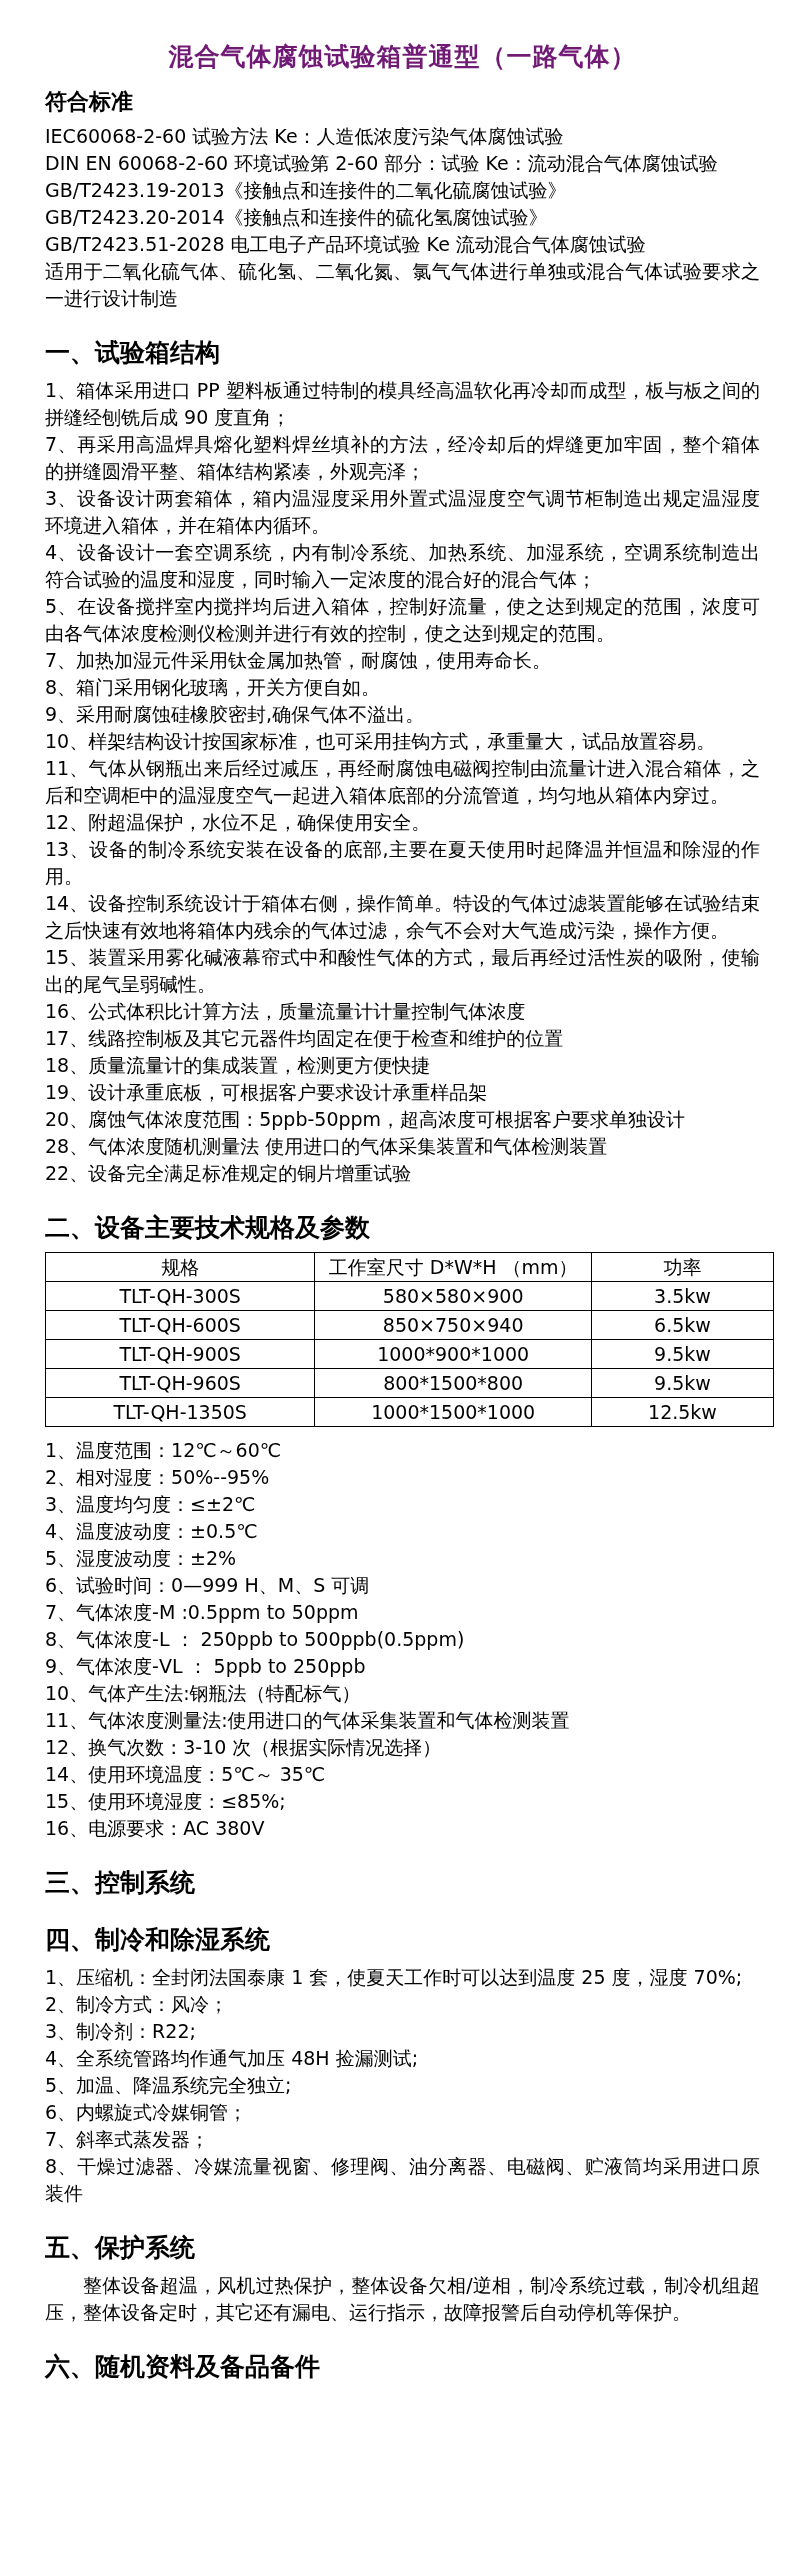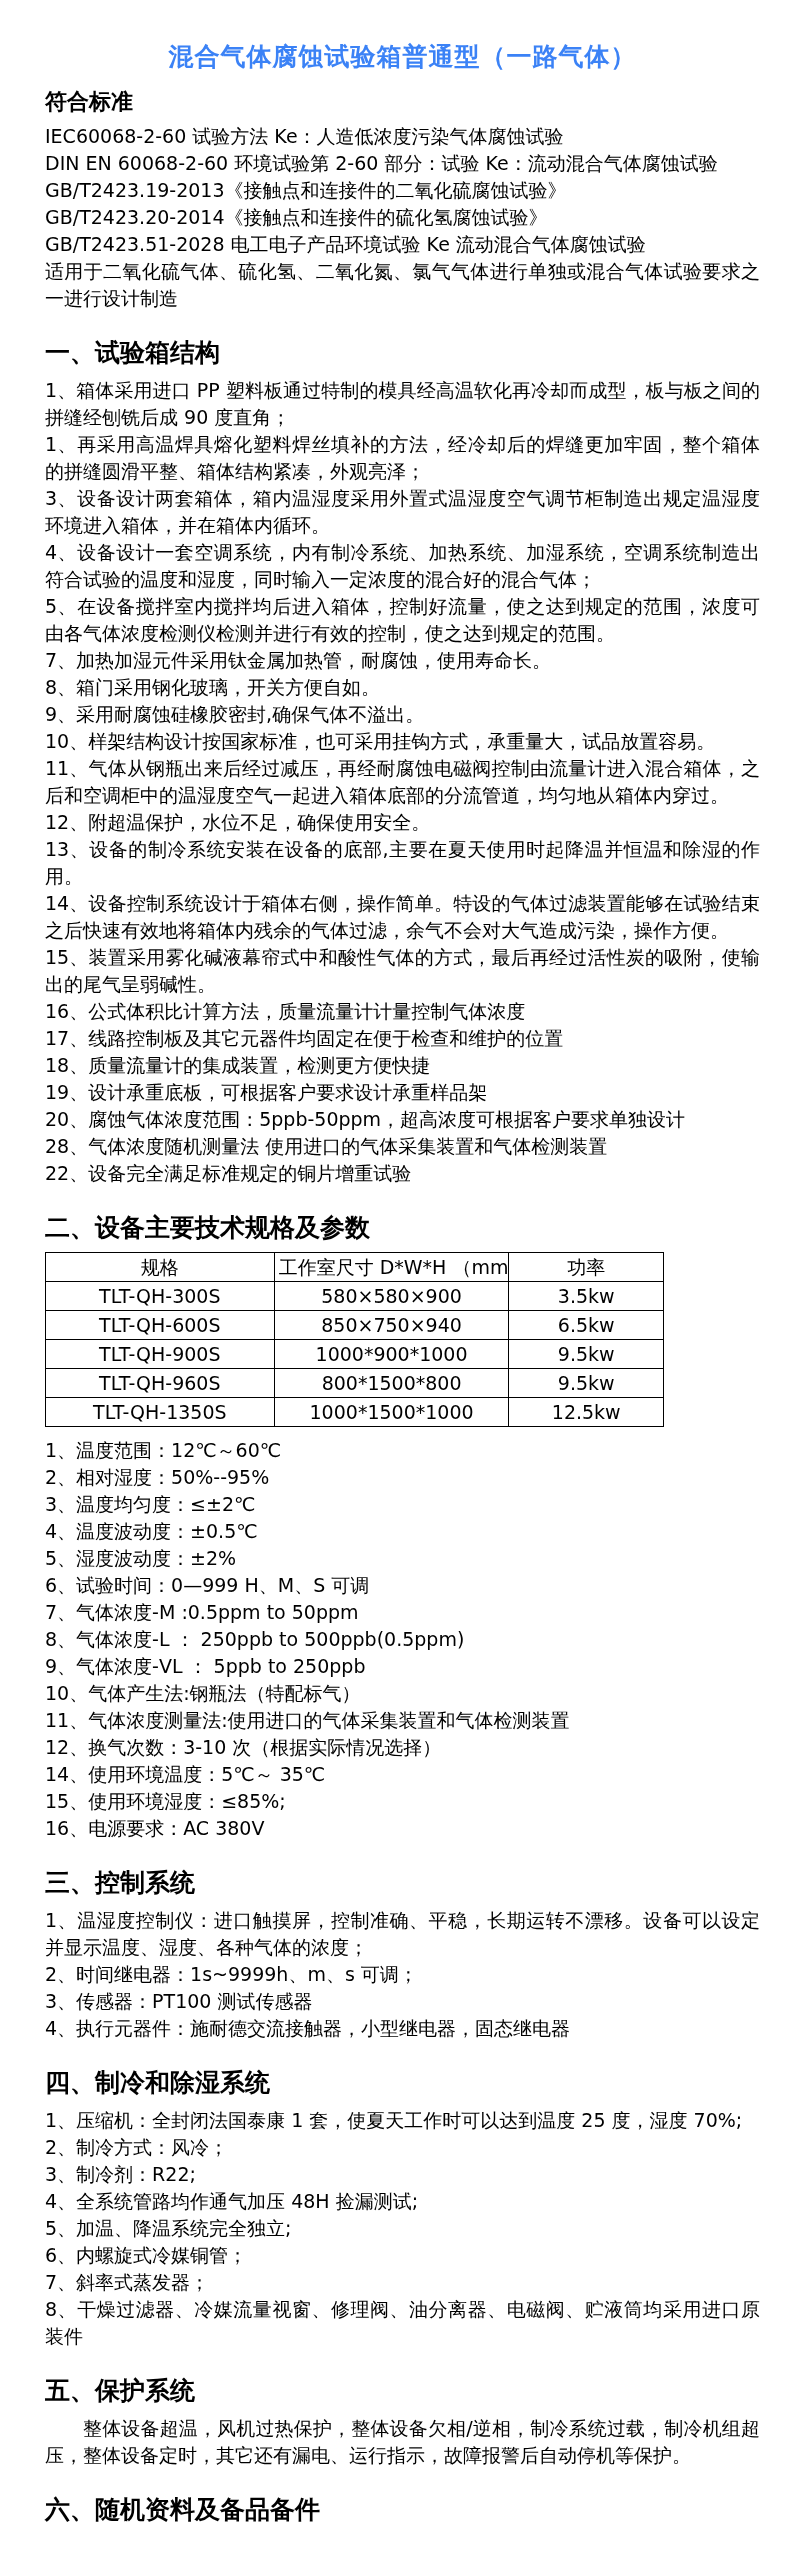--- a/index.html
+++ b/index.html
@@ -31,21 +31,21 @@
   }
   .sec-heading {
     font-size: 25px;
     font-weight: bold;
     margin: 24px 0 8px 0;
   }
   .para { margin: 0; }
   .para.indent { text-indent: 2em; }
   table.spec {
     border-collapse: collapse;
-    width: 619px;
+    width: 729px;
     margin: 2px 0 10px 0;
     table-layout: fixed;
   }
   table.spec th, table.spec td {
     border: 1.5px solid #000;
     text-align: center;
     font-size: 19px;
     font-weight: normal;
     padding: 1px 4px;
     height: 26px;
@@ -55,36 +55,36 @@
   }
   table.spec col.c1 { width: 37%; }
   table.spec col.c2 { width: 38%; }
   table.spec col.c3 { width: 25%; }
 </style>
 </head>
 <body>
 
 <div class="page">
 
-  <h1 class="title" style="color: #3b82f6;">混合气体腐蚀试验箱普通型（一路气体）</h1>
+  <h1 class="title" style="color: #701a75;">混合气体腐蚀试验箱普通型（一路气体）</h1>
 
   <h2 class="std-heading">符合标准</h2>
   <div class="plist">
       <div class="line">IEC60068-2-60 试验方法 Ke：人造低浓度污染气体腐蚀试验</div>
       <div class="line">DIN EN 60068-2-60 环境试验第 2-60 部分：试验 Ke：流动混合气体腐蚀试验</div>
       <div class="line">GB/T2423.19-2013《接触点和连接件的二氧化硫腐蚀试验》</div>
       <div class="line">GB/T2423.20-2014《接触点和连接件的硫化氢腐蚀试验》</div>
       <div class="line">GB/T2423.51-2028 电工电子产品环境试验 Ke 流动混合气体腐蚀试验</div>
       <div class="line">适用于二氧化硫气体、硫化氢、二氧化氮、氯气气体进行单独或混合气体试验要求之一进行设计制造</div>
     </div>
 
   <h2 class="sec-heading">一、试验箱结构</h2>
   <div class="plist">
       <div class="line">1、箱体采用进口 PP 塑料板通过特制的模具经高温软化再冷却而成型，板与板之间的拼缝经刨铣后成 90 度直角；</div>
-      <div class="line">1、再采用高温焊具熔化塑料焊丝填补的方法，经冷却后的焊缝更加牢固，整个箱体的拼缝圆滑平整、箱体结构紧凑，外观亮泽；</div>
+      <div class="line">7、再采用高温焊具熔化塑料焊丝填补的方法，经冷却后的焊缝更加牢固，整个箱体的拼缝圆滑平整、箱体结构紧凑，外观亮泽；</div>
       <div class="line">3、设备设计两套箱体，箱内温湿度采用外置式温湿度空气调节柜制造出规定温湿度环境进入箱体，并在箱体内循环。</div>
       <div class="line">4、设备设计一套空调系统，内有制冷系统、加热系统、加湿系统，空调系统制造出符合试验的温度和湿度，同时输入一定浓度的混合好的混合气体；</div>
       <div class="line">5、在设备搅拌室内搅拌均后进入箱体，控制好流量，使之达到规定的范围，浓度可由各气体浓度检测仪检测并进行有效的控制，使之达到规定的范围。</div>
       <div class="line">7、加热加湿元件采用钛金属加热管，耐腐蚀，使用寿命长。</div>
       <div class="line">8、箱门采用钢化玻璃，开关方便自如。</div>
       <div class="line">9、采用耐腐蚀硅橡胶密封,确保气体不溢出。</div>
       <div class="line">10、样架结构设计按国家标准，也可采用挂钩方式，承重量大，试品放置容易。</div>
       <div class="line">11、气体从钢瓶出来后经过减压，再经耐腐蚀电磁阀控制由流量计进入混合箱体，之后和空调柜中的温湿度空气一起进入箱体底部的分流管道，均匀地从箱体内穿过。</div>
       <div class="line">12、附超温保护，水位不足，确保使用安全。</div>
       <div class="line">13、设备的制冷系统安装在设备的底部,主要在夏天使用时起降温并恒温和除湿的作用。</div>
@@ -153,26 +153,20 @@
       <div class="line">9、气体浓度-VL ： 5ppb to 250ppb</div>
       <div class="line">10、气体产生法:钢瓶法（特配标气）</div>
       <div class="line">11、气体浓度测量法:使用进口的气体采集装置和气体检测装置</div>
       <div class="line">12、换气次数：3-10 次（根据实际情况选择）</div>
       <div class="line">14、使用环境温度：5℃～ 35℃</div>
       <div class="line">15、使用环境湿度：≤85%;</div>
       <div class="line">16、电源要求：AC 380V</div>
     </div>
 
   <h2 class="sec-heading">三、控制系统</h2>
-  <div class="plist">
-      <div class="line">1、温湿度控制仪：进口触摸屏，控制准确、平稳，长期运转不漂移。设备可以设定并显示温度、湿度、各种气体的浓度；</div>
-      <div class="line">2、时间继电器：1s~9999h、m、s 可调；</div>
-      <div class="line">3、传感器：PT100 测试传感器</div>
-      <div class="line">4、执行元器件：施耐德交流接触器，小型继电器，固态继电器</div>
-    </div>
 
   <h2 class="sec-heading">四、制冷和除湿系统</h2>
   <div class="plist">
       <div class="line">1、压缩机：全封闭法国泰康 1 套，使夏天工作时可以达到温度 25 度，湿度 70%;</div>
       <div class="line">2、制冷方式：风冷；</div>
       <div class="line">3、制冷剂：R22;</div>
       <div class="line">4、全系统管路均作通气加压 48H 捡漏测试;</div>
       <div class="line">5、加温、降温系统完全独立;</div>
       <div class="line">6、内螺旋式冷媒铜管；</div>
       <div class="line">7、斜率式蒸发器；</div>

